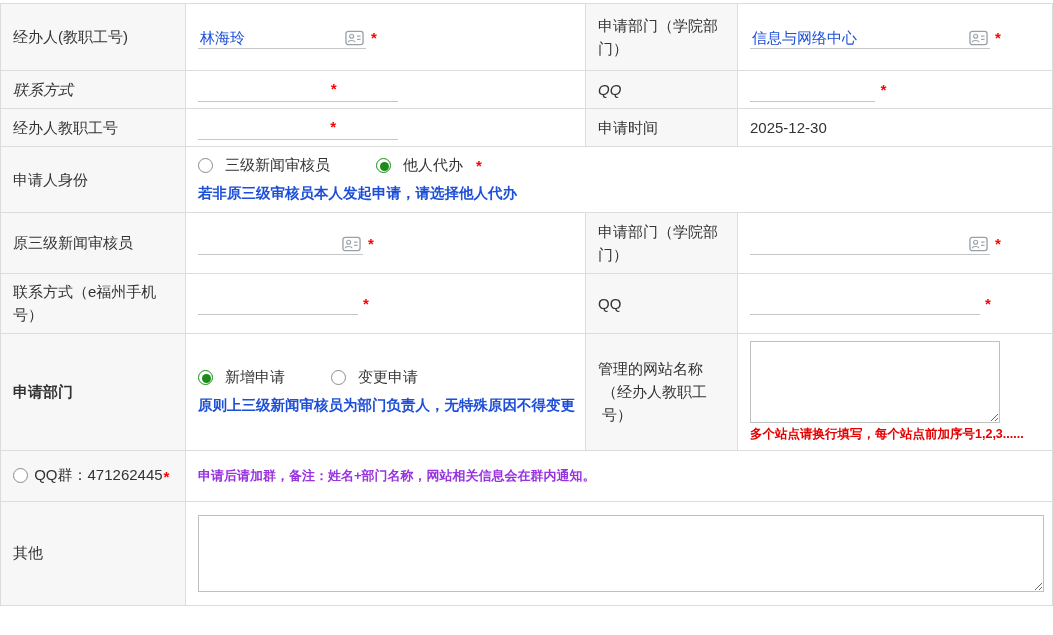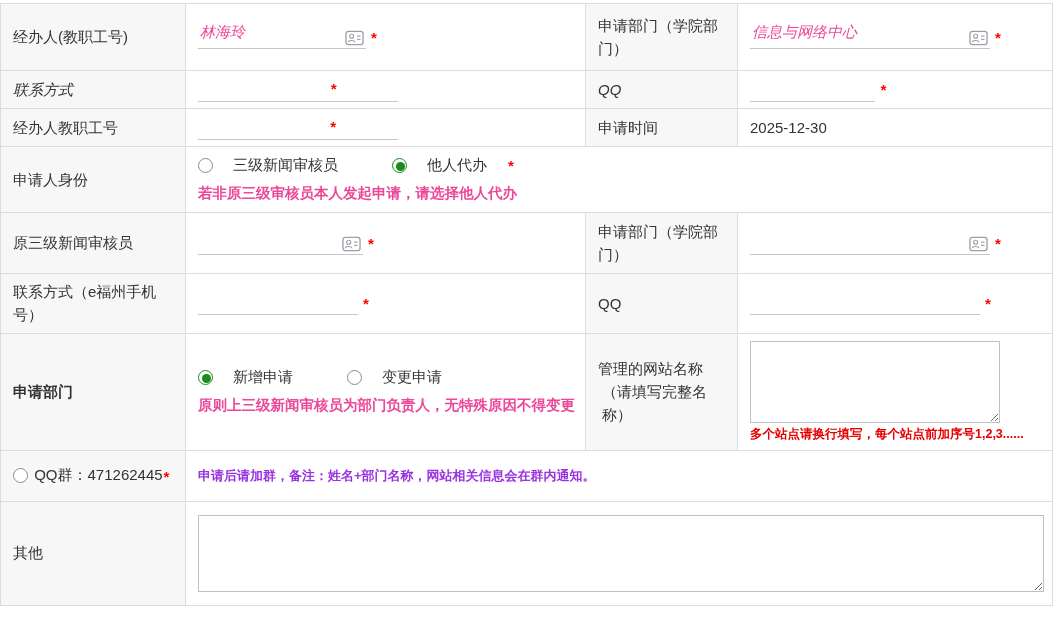--- a/index.html
+++ b/index.html
@@ -34,45 +34,45 @@
   tr.r10 td { height: 104px; }
 
   .u {
     display: inline-block;
     position: relative;
     border-bottom: 1px solid #c6c6c6;
     height: 24px;
     vertical-align: middle;
   }
   .u .val {
-    position: absolute; left: 2px; bottom: 6px;
-    color: #ec4899; white-space: nowrap; font-style: italic;
+    position: absolute; left: 2px; bottom: 0;
+    color: #1d4ed8; white-space: nowrap;
   }
   .u .picker { position: absolute; right: 2px; bottom: 2px; line-height: 0; cursor: pointer; }
   .req { color: #ff0000; font-weight: bold; margin-left: 5px; vertical-align: middle; }
   .req-in { position: absolute; right: 62px; bottom: 4px; color: #ff0000; font-weight: bold; }
 
   .w168 { width: 168px; } .w240 { width: 240px; } .w200 { width: 200px; }
   .w125 { width: 125px; } .w165 { width: 165px; } .w160 { width: 160px; }
   .w230 { width: 230px; } .w205 { width: 205px; }
 
-  .radio-row { display: flex; align-items: center; gap: 20px; }
+  .radio-row { display: flex; align-items: center; gap: 12px; }
   .radio {
     display: inline-block; width: 15px; height: 15px;
     border: 1px solid #8c8c8c; border-radius: 50%;
     background: #fff; position: relative; flex: 0 0 auto;
     vertical-align: -3px; cursor: pointer;
   }
   .radio.on { border-color: #1a8c1a; }
   .radio.on::after {
     content: ""; position: absolute; left: 3px; top: 3px;
     width: 9px; height: 9px; border-radius: 50%; background: #1a8c1a;
   }
   .opt-gap { margin-left: 34px; }
-  .note-red { color: #ec4899; font-weight: bold; margin-top: 9px; font-size: 14.5px; }
+  .note-red { color: #1d4ed8; font-weight: bold; margin-top: 9px; font-size: 14.5px; }
   .note-red-sm { color: #e60000; font-weight: bold; font-size: 12.5px; white-space: nowrap; margin-top: 3px; }
   .note-purple { color: #9933e0; font-weight: bold; font-size: 13px; }
 
   textarea {
     border: 1px solid #c0c0c0; background: #fff;
     resize: both; display: block;
     font-family: "Liberation Sans", "DejaVu Sans", sans-serif;
     font-size: 14px;
   }
   .ta-sites { width: 250px; height: 82px; }
@@ -212,21 +212,21 @@
       <div class="radio-row">
         <span class="radio on"></span>
         <span>新增申请</span>
         <span class="radio opt-gap"></span>
         <span>变更申请</span>
       </div>
       <div class="note-red">原则上三级新闻审核员为部门负责人，无特殊原因不得变更</div>
     </td>
     <td class="lbl">
       <div>管理的网站名称</div>
-      <div class="sites-label-line2">（请填写完整名称）</div>
+      <div class="sites-label-line2">（经办人教职工号）</div>
     </td>
     <td class="ct">
       <textarea class="ta-sites" style=""></textarea>
       <div class="note-red-sm">多个站点请换行填写，每个站点前加序号1,2,3......</div>
     </td>
   </tr>
 
   <tr class="r9">
     <td class="lbl">
       <span class="radio" style="margin-right:2px"></span>

